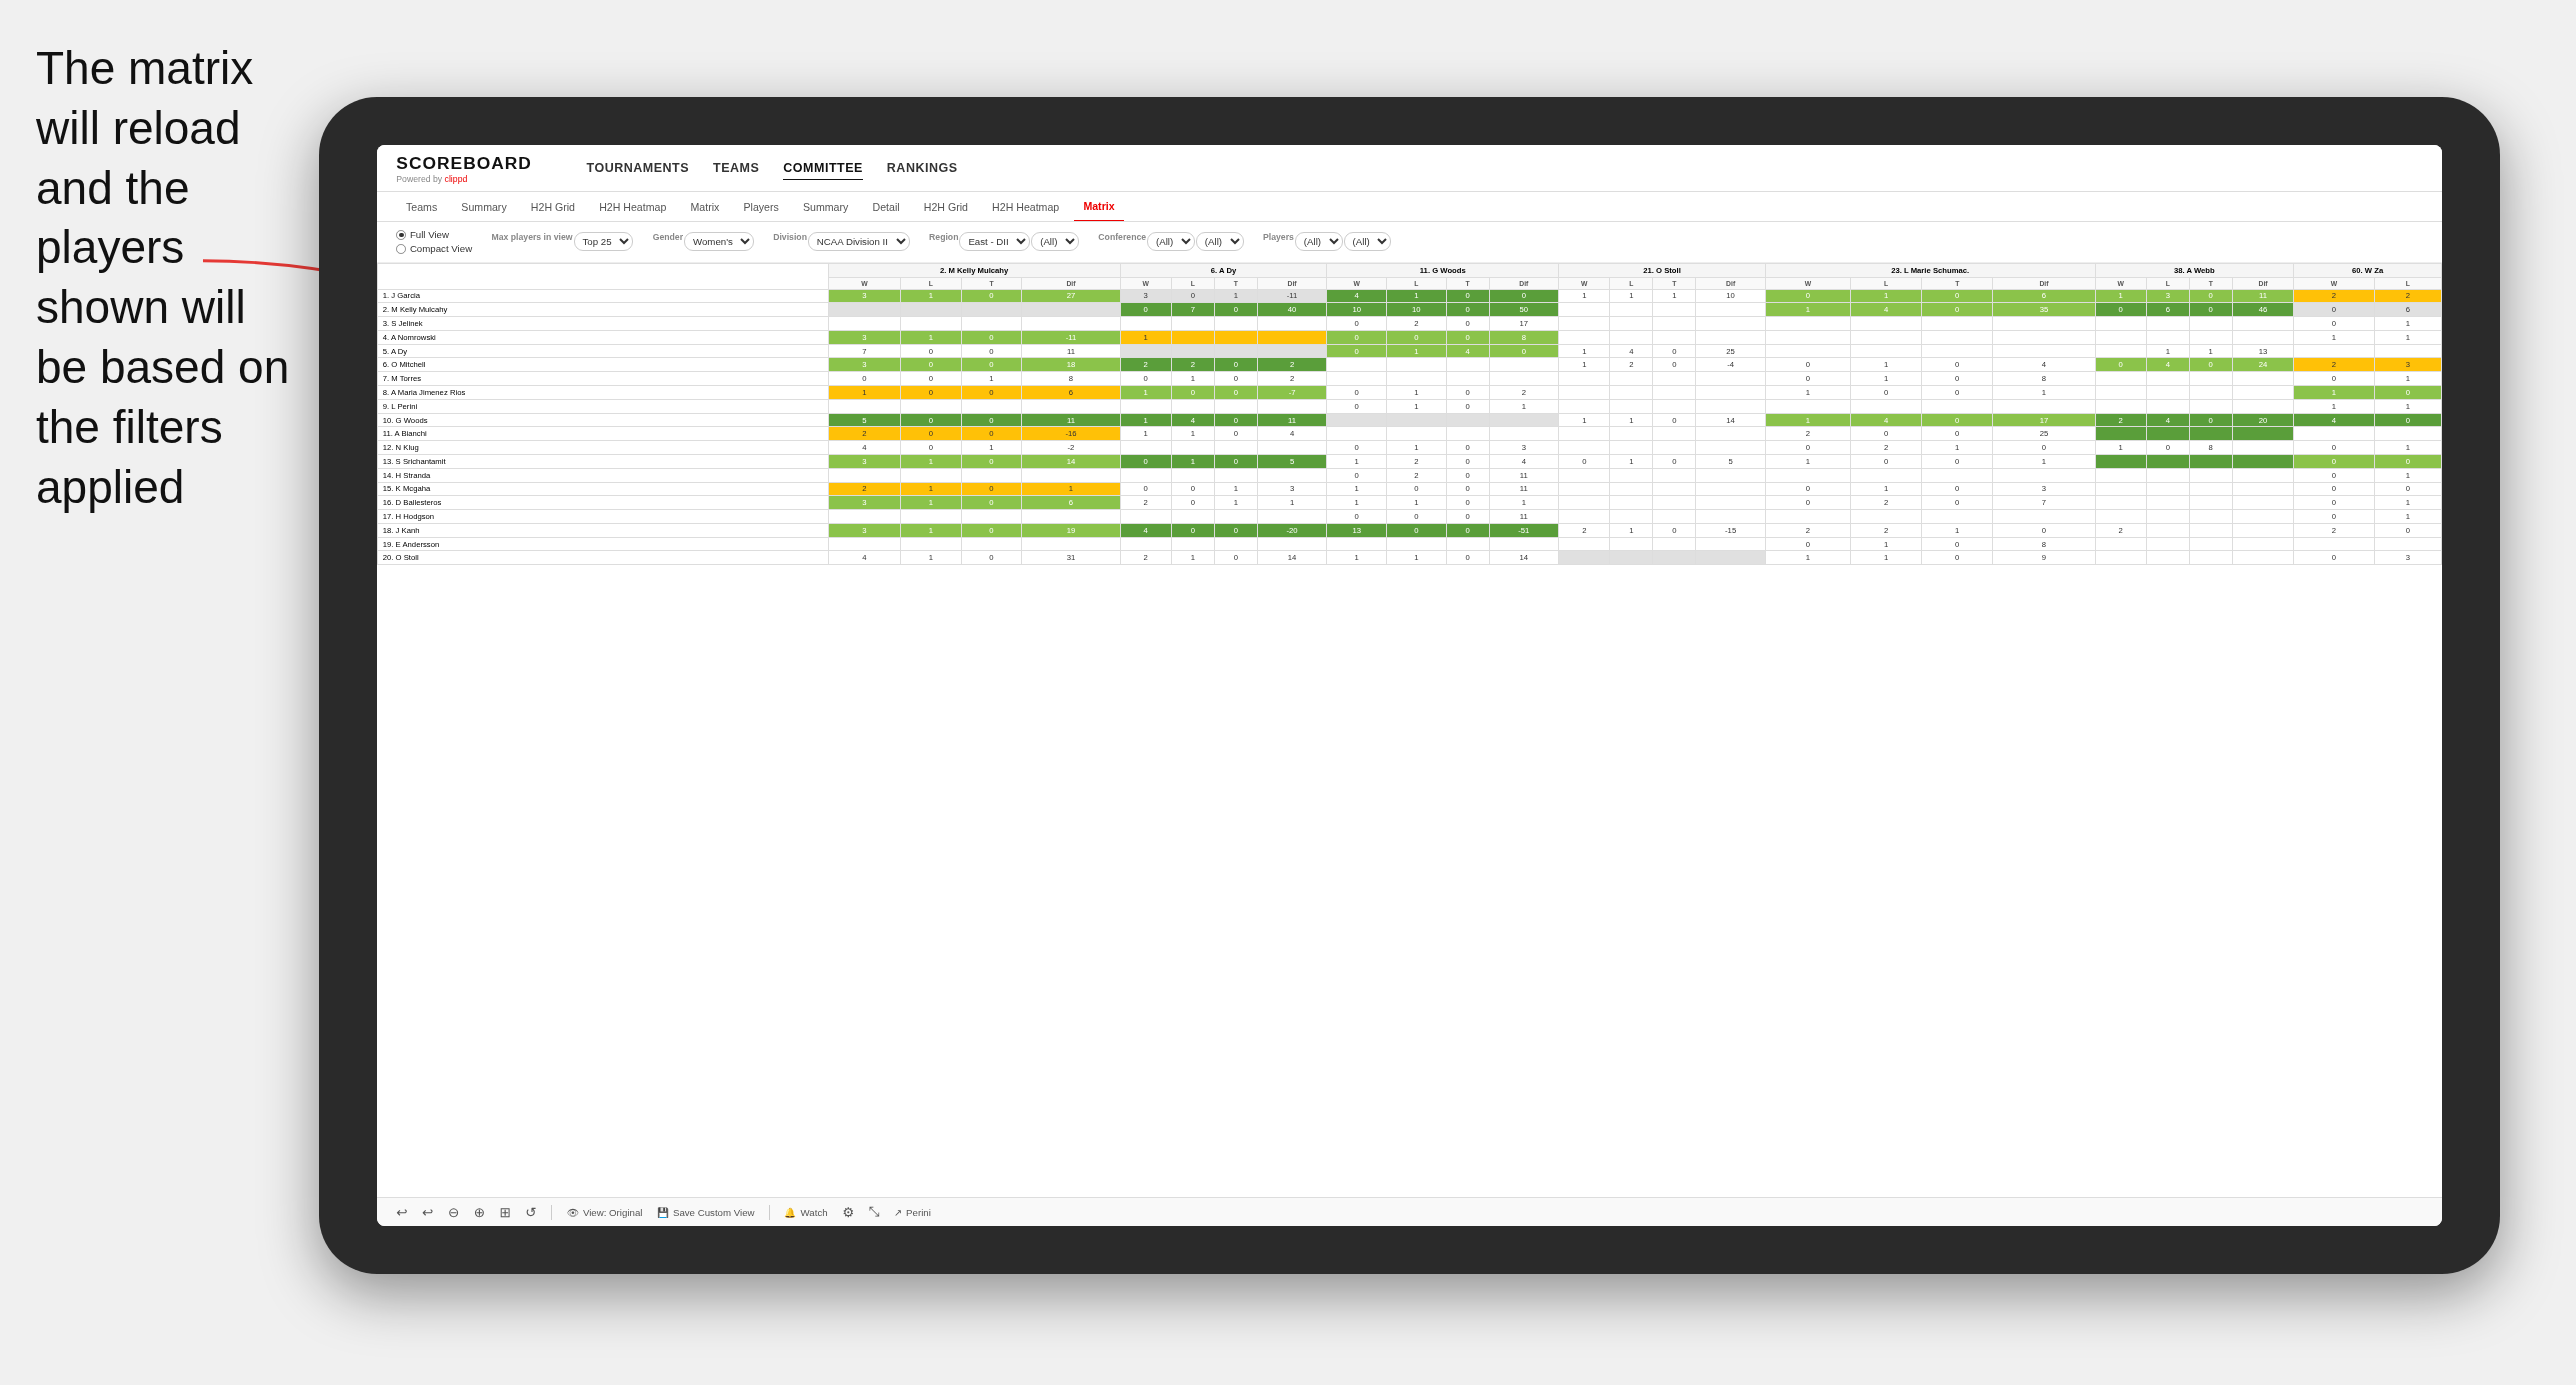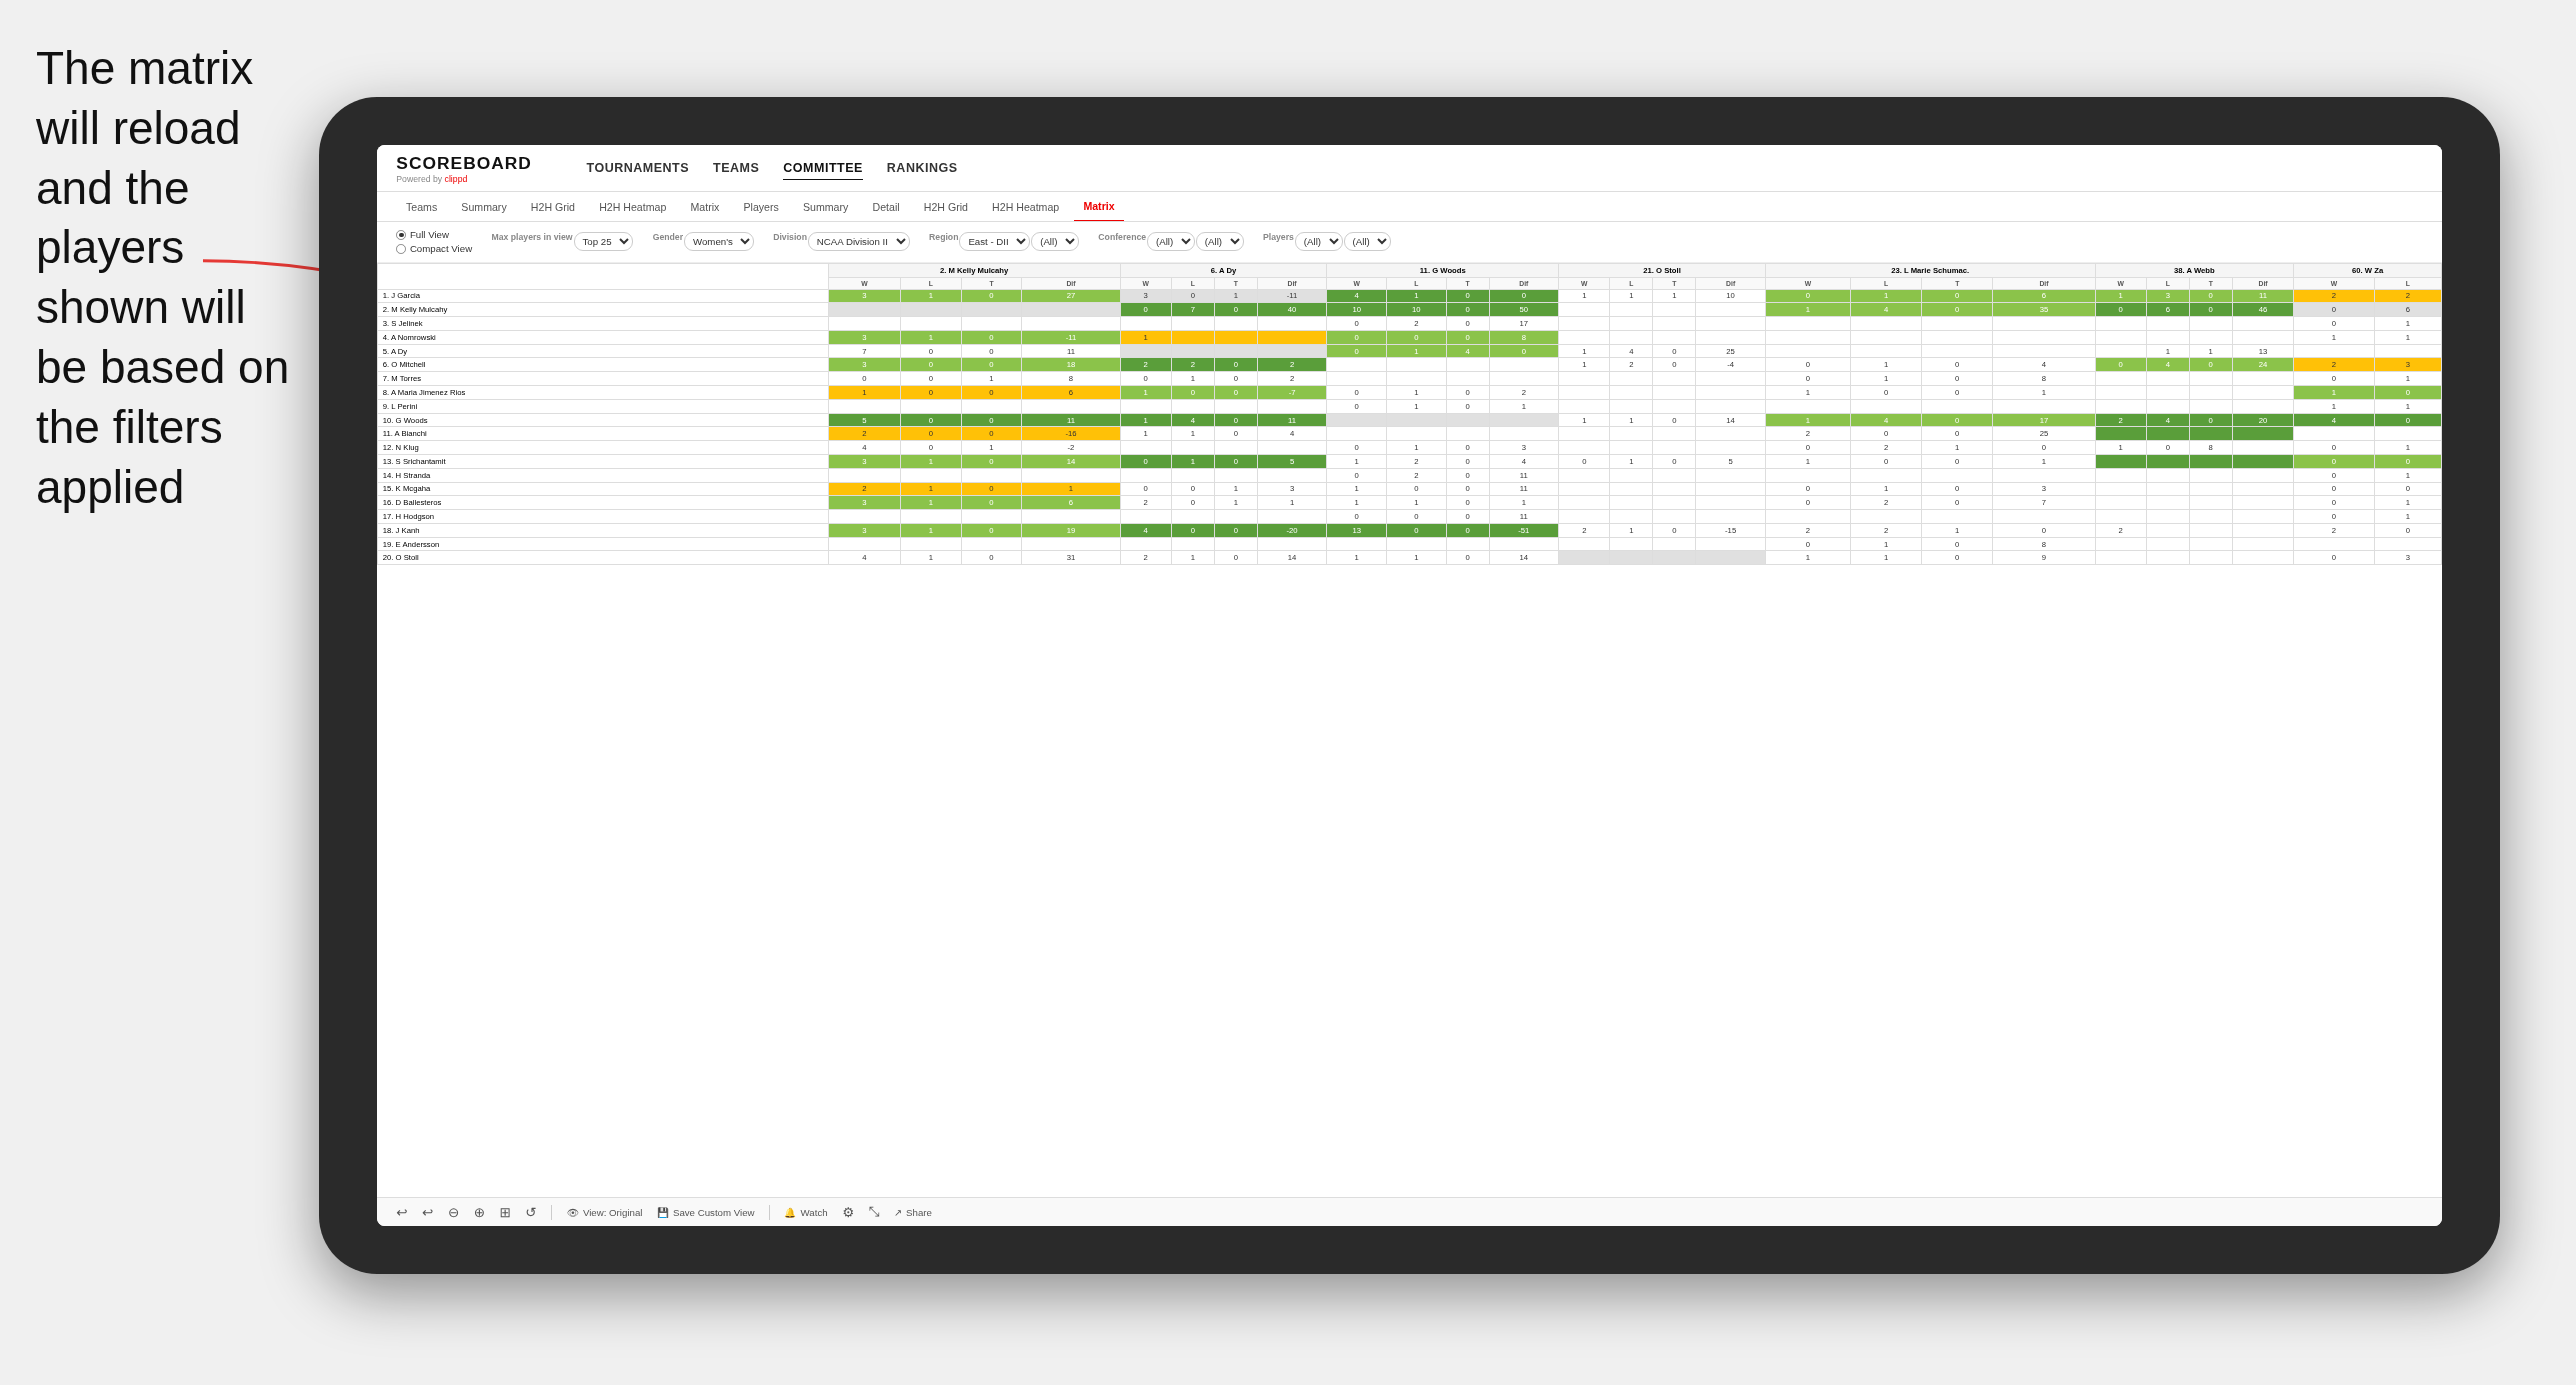--- a/index.html
+++ b/index.html
@@ -1054,19 +1054,19 @@
       </span>
       <div class="toolbar-separator"></div>
       <span class="toolbar-text-btn">
         <span>🔔</span>
         <span>Watch</span>
       </span>
       <span class="toolbar-btn">⚙</span>
       <span class="toolbar-btn">⤡</span>
       <span class="toolbar-text-btn">
         <span>↗</span>
-        <span>Share</span>
+        <span>Perini</span>
       </span>
     </div>
 
   </div>
 </div>
 
 
 </body></html>

